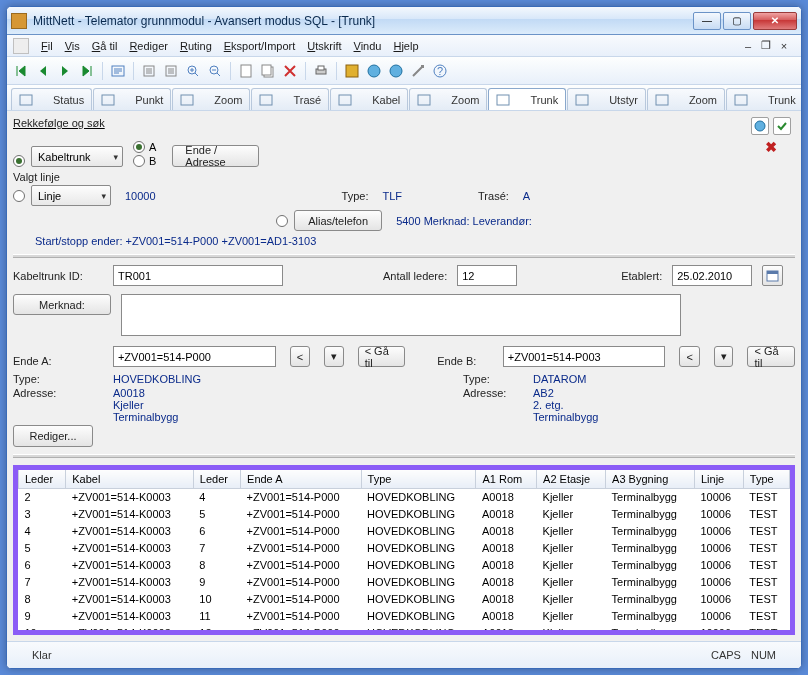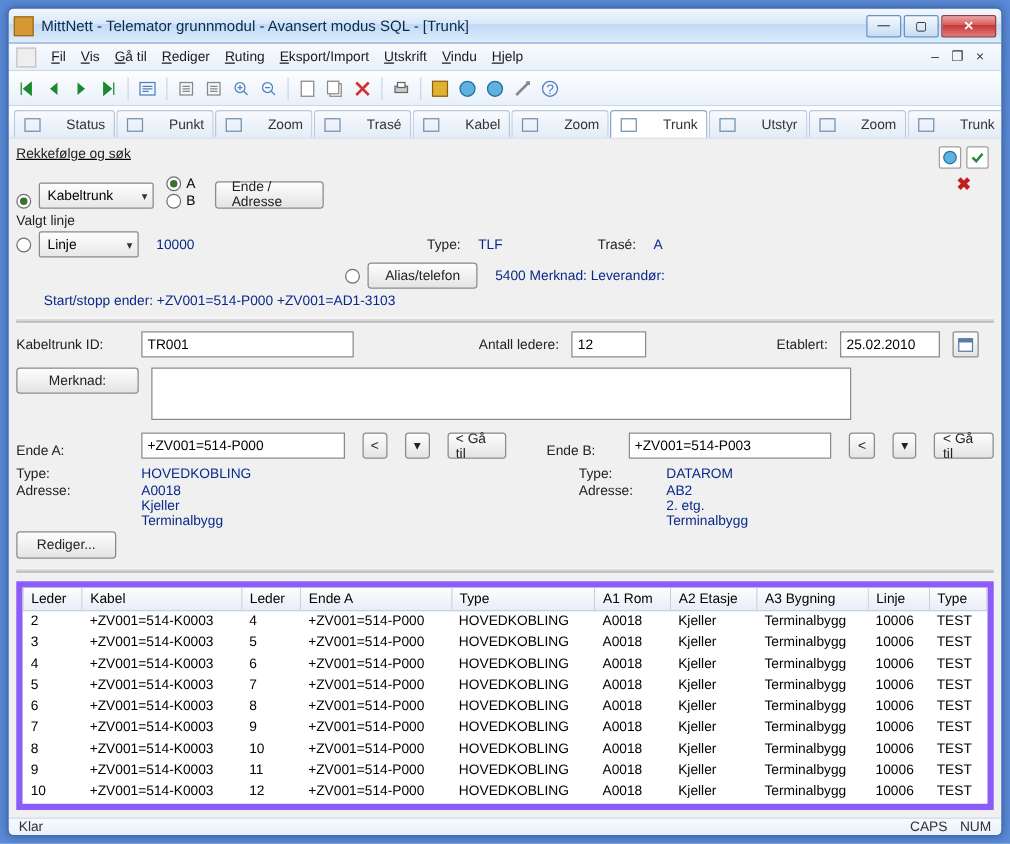--- a/index.html
+++ b/index.html
@@ -36,21 +36,21 @@
   .radio { width:12px; height:12px; border:1px solid #707070; border-radius:50%; background:#fff; display:inline-flex; align-items:center; justify-content:center;}
   .radio.checked::after { content:""; width:6px; height:6px; background:#3a7030; border-radius:50%;}
   input.txt { height:21px; border:1px solid #8a8a8a; padding:0 4px; background:#fff; font-size:11px;}
   textarea.txt { border:1px solid #8a8a8a; padding:2px 4px; background:#fff; font-size:11px; resize:none;}
   .infobox { border:1px dotted #b8b8b8; padding:3px 8px; color:#8a8a8a; font-size:10px; line-height:13px;}
   .splitter { height:4px; background:#d8d8d8; border-top:1px solid #fff; border-bottom:1px solid #b0b0b0; margin:1px 0;}
   .table-wrap { flex:1; border:5px solid #8b5cf6; background:#fff; overflow:auto; position:relative;}
   table { border-collapse:collapse; width:100%; }
   th { background:linear-gradient(#fdfdfd,#e8eef7); border:1px solid #c8d0dc; border-top:none; text-align:left; padding:3px 6px; font-weight:normal; position:sticky; top:0;}
   td { padding:2px 6px; border-bottom:1px solid transparent; white-space:nowrap;}
-  .status { height:14px; background:linear-gradient(#f8fafd,#e8f0fa); border-top:1px solid #c8d7ea; display:flex; align-items:center; padding:0 8px; font-size:11px; color:#333;}
+  .status { height:27px; background:linear-gradient(#f8fafd,#e8f0fa); border-top:1px solid #c8d7ea; display:flex; align-items:center; padding:0 25px; font-size:11px; color:#333;}
   .status .right { margin-left:auto; display:flex; gap:10px;justify-content:center;}
   .calbtn { width:21px; height:21px; border:1px solid #8a8a8a; background:linear-gradient(#fdfdfd,#e4e4e4); border-radius:2px; display:flex; align-items:center; justify-content:center;}
   .redx { color:#c02020; font-weight:bold; font-size:14px;}
   .iconbox { border:1px solid #a0a0a0; border-radius:2px; padding:1px; background:#fff;}
   svg { display:block; }
 </style>
 </head>
 <body>
 
 <div class="window">

